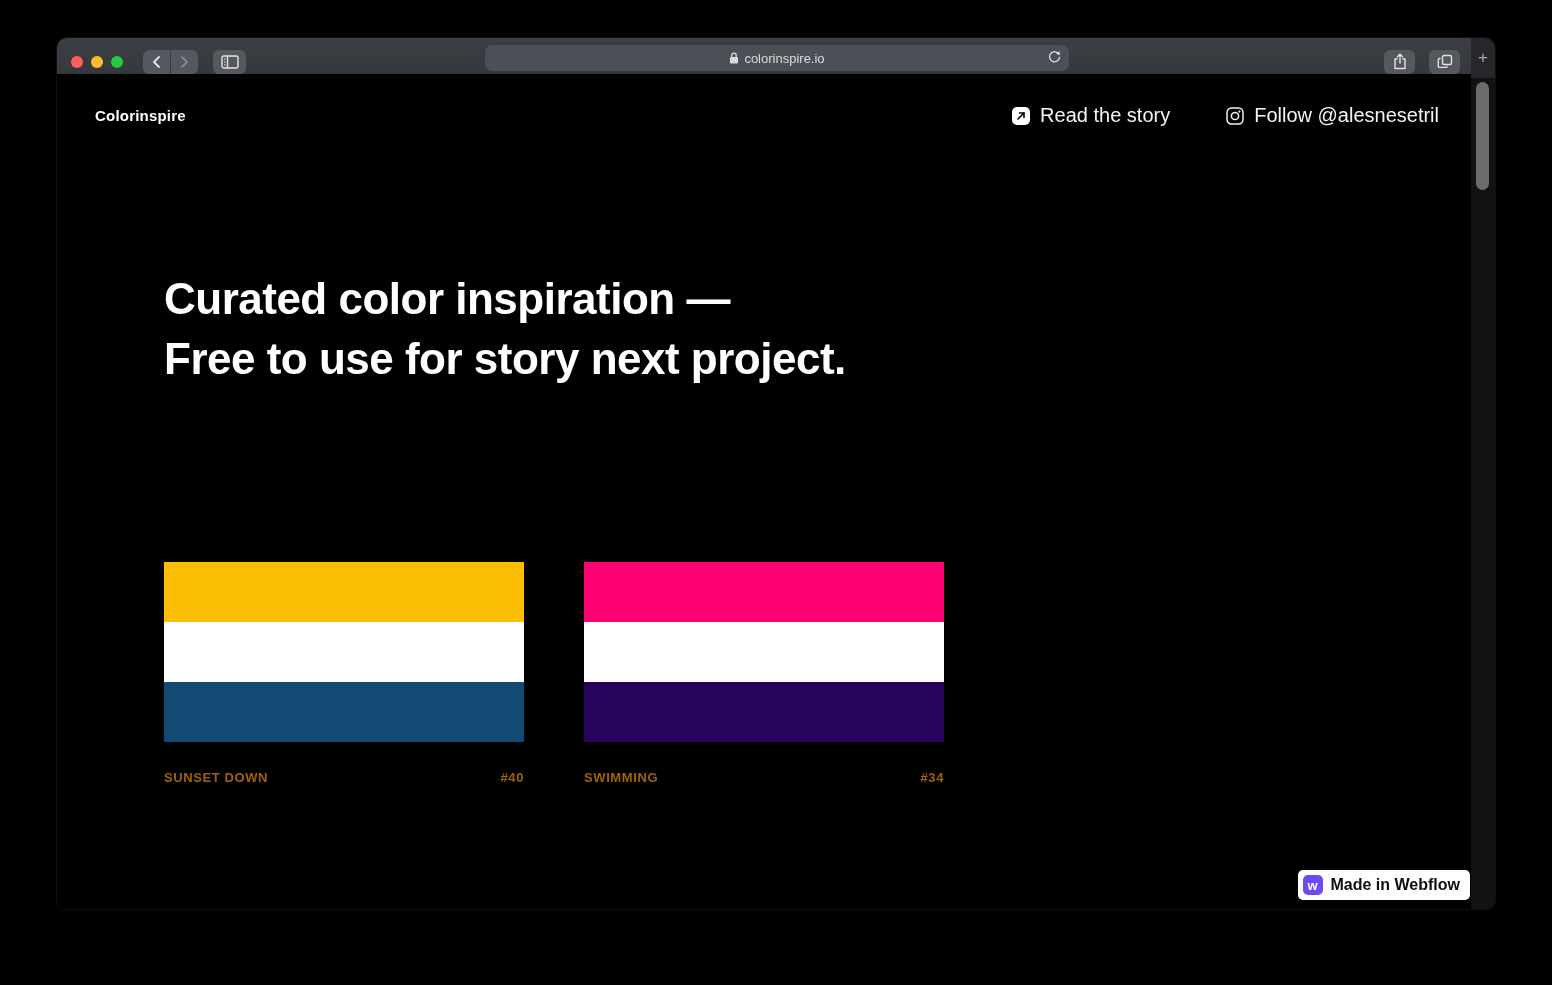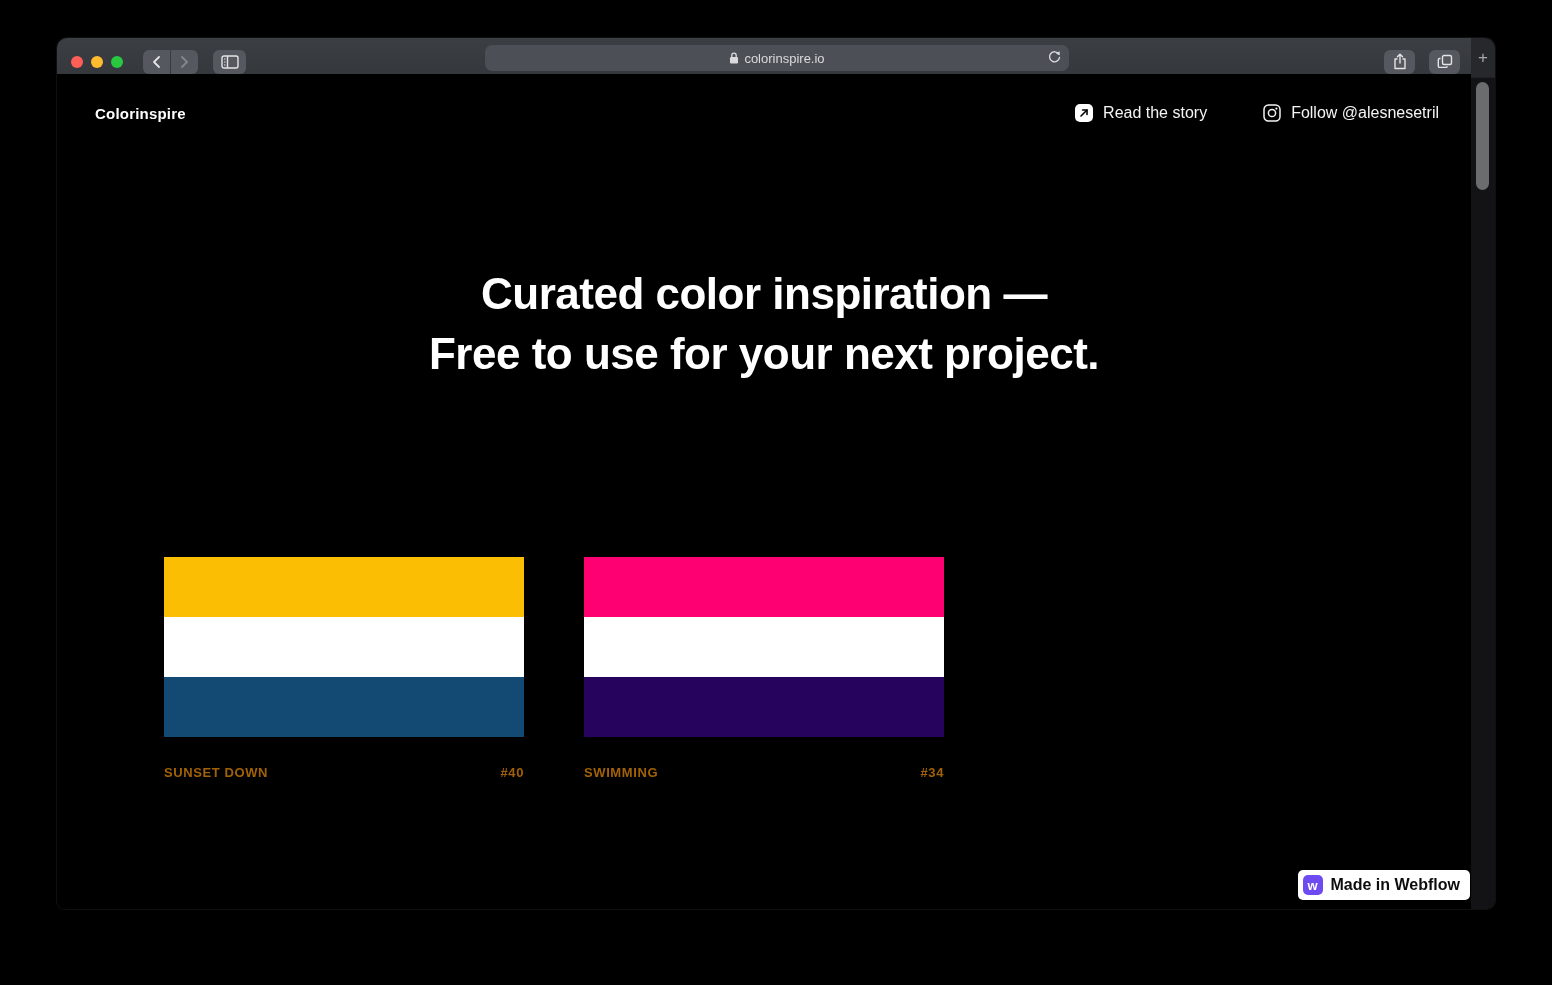--- a/index.html
+++ b/index.html
@@ -67,29 +67,29 @@
     position:absolute; left:0; top:36px; width:1414px; height:795px;
     background:#000; overflow:hidden;
   }
   .site-header {
     display:flex; justify-content:space-between; align-items:center;
     padding:30px 32px 0 38px;
   }
   .logo { color:#fff; font-size:15px; font-weight:700; letter-spacing:0.2px; }
   .header-links { display:flex; align-items:center; gap:56px; }
   .header-link { display:flex; align-items:center; gap:10px;
-                 color:#f4f4f4; font-size:16px; cursor:pointer; }
+                 color:#f4f4f4; font-size:20px; cursor:pointer; }
   .story-icon {
     width:18px; height:18px; border-radius:5px; background:#fff;
     display:flex; align-items:center; justify-content:center;
   }
 
   .container { width:1200px; margin:0 auto; }
 
-  .hero { margin-top:142px;text-align:center; }
+  .hero { margin-top:142px; }
   .hero h1 {
     color:#fff; font-size:44px; line-height:60px; font-weight:700;
     letter-spacing:-0.5px;
   }
 
   .palette-grid {
     margin-top:173px;
     display:grid; grid-template-columns:repeat(3,360px); column-gap:60px;
   }
   .palette-grid.row2 { margin-top:118px; }
@@ -221,21 +221,21 @@
           </span>
           <span>Follow @alesnesetril</span>
         </div>
       </div>
     </div>
 
     <div class="container">
       <div class="hero">
         <h1>
           <span>Curated color inspiration —</span><br>
-          <span>Free to use for your next project.</span>
+          <span>Free to use for story next project.</span>
         </h1>
       </div>
 
       <div class="palette-grid">
 
         <div class="palette-card">
           <div class="stripes">
             <div class="stripe" style="background: rgb(252, 190, 2);"></div>
             <div class="stripe" style="background: rgb(255, 255, 255);"></div>
             <div class="stripe" style="background: rgb(18, 74, 115);"></div>

